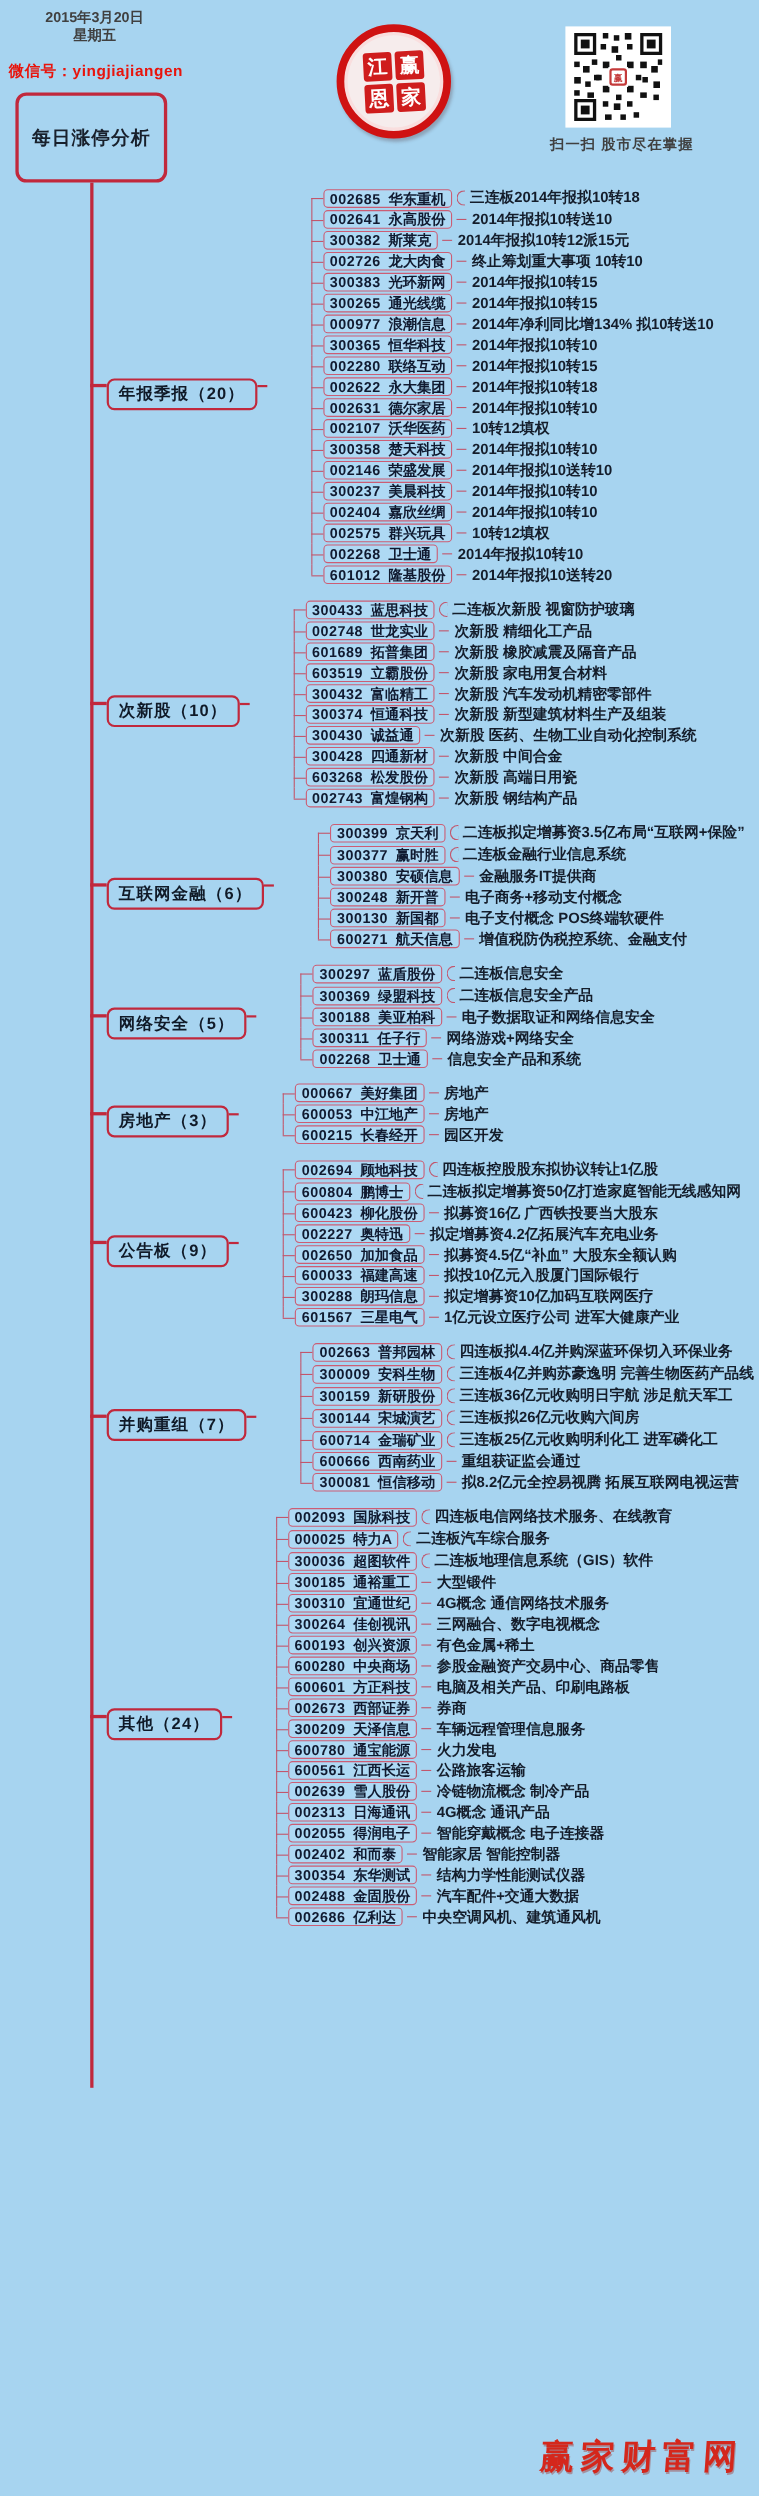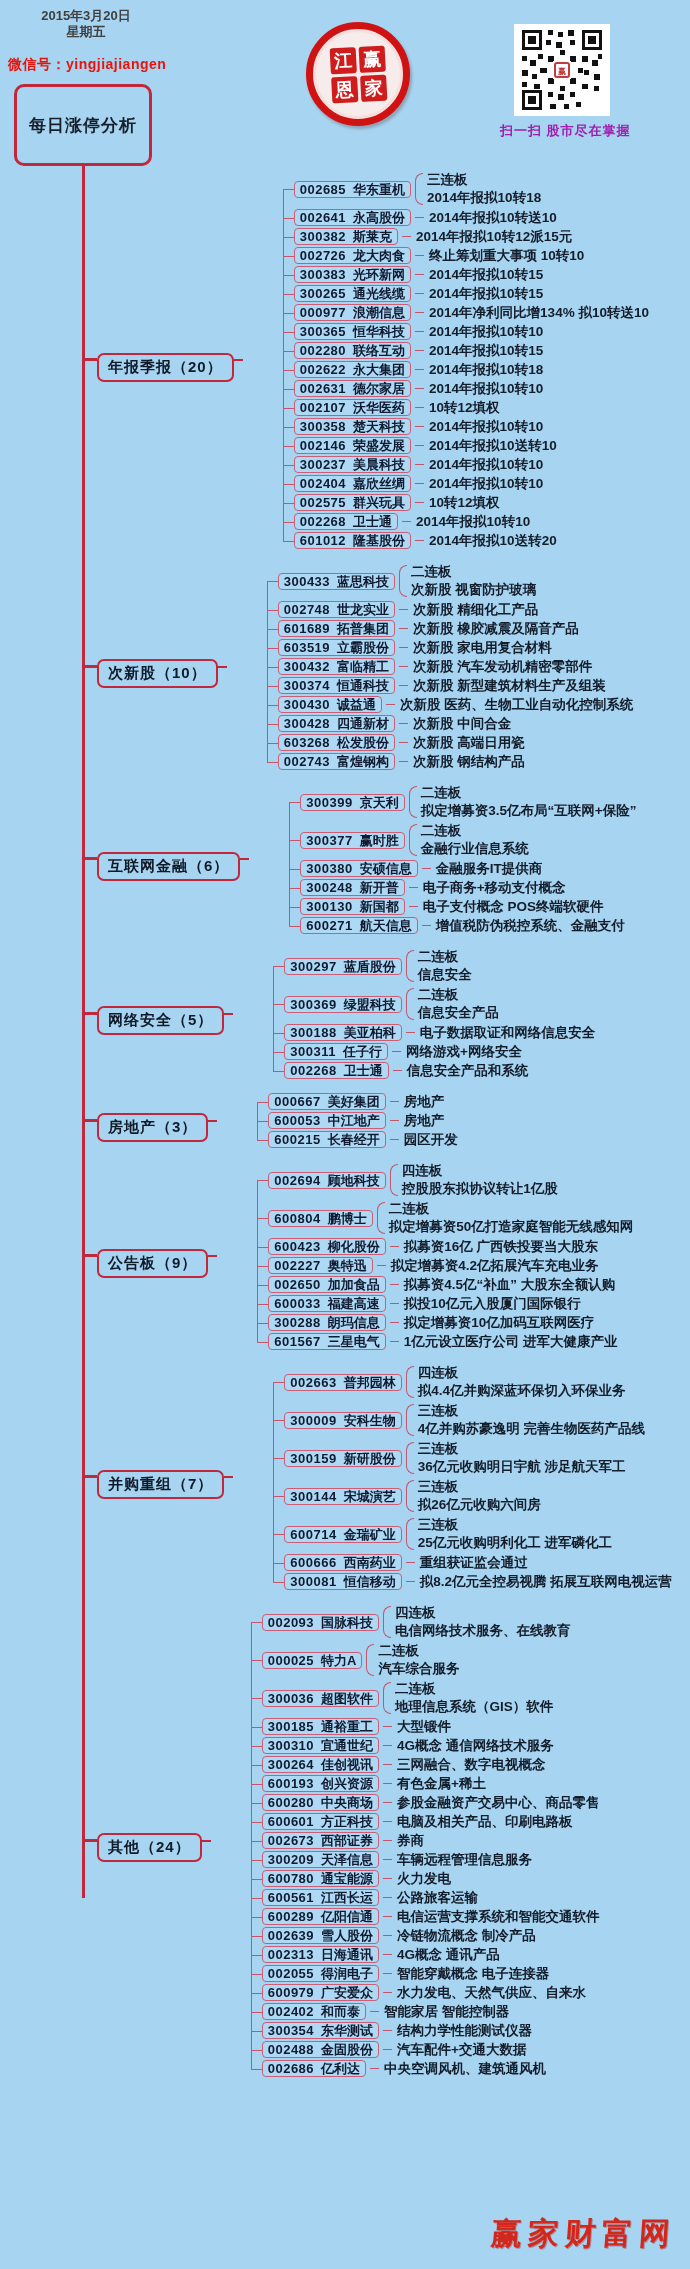--- a/index.html
+++ b/index.html
@@ -28,21 +28,21 @@
         font-size:17px;color:var(--ink);letter-spacing:1px;}
   .logo{position:absolute;left:306px;top:22px;width:104px;height:104px;
         border:7px solid #cf1212;border-radius:50%;background:#f6ecec;
         display:flex;align-items:center;justify-content:center;
         box-shadow:2px 3px 3px rgba(60,20,20,.25), inset 0 0 0 3px #f9dede;}
   .seal{display:grid;grid-template-columns:26px 26px;grid-template-rows:26px 26px;gap:3px;transform:rotate(-3deg);}
   .tile{background:#cf1d1d;color:#fff;border-radius:3px;display:flex;align-items:center;justify-content:center;
         font-size:18px;line-height:1;}
   .qr{position:absolute;left:514px;top:24px;width:96px;height:92px;background:#fff;
       display:flex;align-items:center;justify-content:center;}
-  .qr-caption{position:absolute;left:500px;top:122px;font-size:13px;color:#a21caf;letter-spacing:1px;}
+  .qr-caption{position:absolute;left:500px;top:122px;font-size:13px;color:#404040;letter-spacing:1px;}
   
   .tree{position:relative;padding-top:2px;}
   .trunk{position:absolute;left:82px;top:-2px;width:0;border-left:3px solid var(--line);}
   .cats{margin-left:82px;}
   .category{position:relative;display:flex;align-items:center;margin-bottom:12px;padding-left:15px;}
   .category::before{content:"";position:absolute;left:0;top:50%;width:15px;height:0;
       border-top:3px solid var(--line);margin-top:-2px;}
   .cat-label{flex:0 0 auto;border:2.5px solid var(--line);border-radius:7px;background:var(--bg);
       padding:3px 9px;font-size:15px;letter-spacing:1px;white-space:nowrap;color:#101a28;margin-top:14px;}
   .cat-stub{flex:0 0 auto;width:9px;height:0;border-top:2px solid var(--line);}
@@ -56,21 +56,21 @@
   .row:last-child::after{height:50%;}
   .row:only-child::after{display:none;}
   .stock-box{flex:0 0 auto;border:1.5px solid #cc5d74;border-radius:4px;background:#aed9f4;
       padding:0 5px;font-size:13px;line-height:15px;white-space:nowrap;color:#101a30;}
   .stock-box .code{letter-spacing:.5px;}
   .stock-box .name{margin-left:7px;}
   .dash{flex:0 0 auto;width:9px;height:0;border-top:1.5px solid var(--pink);margin:0 5px 0 4px;}
   .desc{font-size:13.5px;line-height:17px;white-space:nowrap;color:#141d2b;}
   .fork{flex:0 0 auto;width:8px;align-self:stretch;margin:2px 4px 2px 4px;
       border:1.5px solid var(--pink);border-right:none;border-radius:8px 0 0 8px;}
-  .pair{display:flex;flex-direction:column;justify-content:center;}
+  .pair{display:flex;flex-direction:row;justify-content:center;}
   .pair .board,.pair .desc{font-size:13.5px;line-height:18px;white-space:nowrap;color:#141d2b;}
   
   .watermark{position:absolute;right:14px;bottom:14px;font-size:31px;color:#d4271c;
       letter-spacing:6px;transform:skewX(-4deg);font-family:"Liberation Serif","DejaVu Serif",serif;
       text-shadow:1px 1px 0 rgba(160,20,10,.35);}
 </style>
 </head>
 <body>
 
 <div class="header">
@@ -597,43 +597,33 @@
             <div class="stock-box"><span class="code">600780</span><span class="name">通宝能源</span></div>
             <div class="dash"></div>
             <div class="desc">火力发电</div>
           </div>
           <div class="row">
             <div class="stock-box"><span class="code">600561</span><span class="name">江西长运</span></div>
             <div class="dash"></div>
             <div class="desc">公路旅客运输</div>
           </div>
           <div class="row">
-            <div class="stock-box"><span class="code">600289</span><span class="name">亿阳信通</span></div>
-            <div class="dash"></div>
-            <div class="desc">电信运营支撑系统和智能交通软件</div>
-          </div>
-          <div class="row">
             <div class="stock-box"><span class="code">002639</span><span class="name">雪人股份</span></div>
             <div class="dash"></div>
             <div class="desc">冷链物流概念  制冷产品</div>
           </div>
           <div class="row">
             <div class="stock-box"><span class="code">002313</span><span class="name">日海通讯</span></div>
             <div class="dash"></div>
             <div class="desc">4G概念  通讯产品</div>
           </div>
           <div class="row">
             <div class="stock-box"><span class="code">002055</span><span class="name">得润电子</span></div>
             <div class="dash"></div>
             <div class="desc">智能穿戴概念  电子连接器</div>
-          </div>
-          <div class="row">
-            <div class="stock-box"><span class="code">600979</span><span class="name">广安爱众</span></div>
-            <div class="dash"></div>
-            <div class="desc">水力发电、天然气供应、自来水</div>
           </div>
           <div class="row">
             <div class="stock-box"><span class="code">002402</span><span class="name">和而泰</span></div>
             <div class="dash"></div>
             <div class="desc">智能家居  智能控制器</div>
           </div>
           <div class="row">
             <div class="stock-box"><span class="code">300354</span><span class="name">东华测试</span></div>
             <div class="dash"></div>
             <div class="desc">结构力学性能测试仪器</div>

